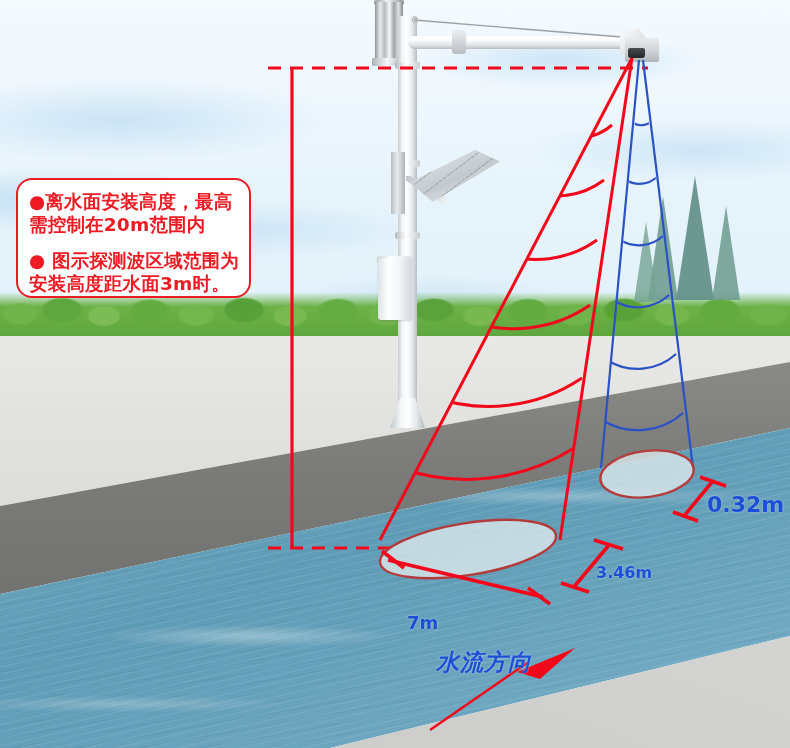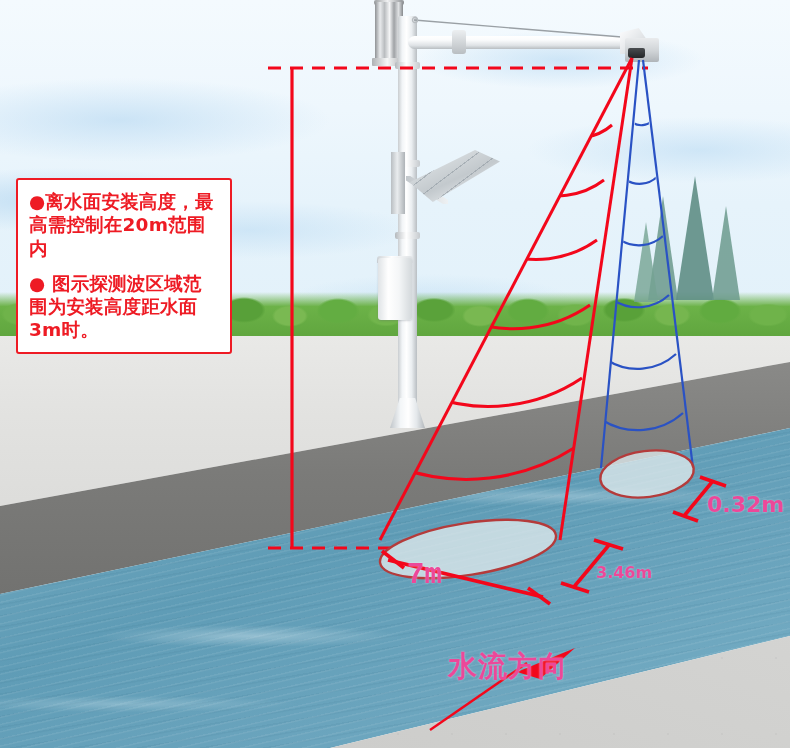--- a/index.html
+++ b/index.html
@@ -226,52 +226,52 @@
   .cabinet-lid{
     position:absolute;left:377px;top:256px;width:36px;height:7px;
     background:linear-gradient(90deg,#cfd4d8,#ffffff 40%,#dde1e4);border-radius:3px 3px 0 0;
   }
 
   
   #overlay{position:absolute;left:0;top:0;width:790px;height:748px;overflow:visible;}
 
   
   .note{
-    position:absolute;left:16px;top:178px;width:216px;
+    position:absolute;left:16px;top:178px;width:235px;
     box-sizing:border-box;
     background:#ffffff;
     border:2.5px solid #ee1b24;
-    border-radius:3px;
-    padding:10px 10px 10px 11px;
+    border-radius:16px;
+    padding:10px 10px 1px 11px;
   }
   .note p{
     margin:0;
     color:#ee1b24;
     font-weight:bold;
     font-size:18.5px;
     line-height:1.26;
     letter-spacing:.2px;
     font-family:"DejaVu Sans","Liberation Sans",sans-serif;
   }
   .note p + p{margin-top:12px;}
 
   
   .dimlabel{
     position:absolute;
-    color:#ec4899;
+    color:#1d4ed8;
     font-weight:bold;
     font-family:"DejaVu Sans","Liberation Sans",sans-serif;
     white-space:nowrap;
     text-shadow:0 0 2px rgba(255,255,255,.55);
   }
-  #lbl-7m{left:407px;top:559px;font-size:29px;font-family:Liberation Mono, monospace;}
+  #lbl-7m{left:407px;top:612px;font-size:18px;}
   #lbl-346m{left:596px;top:563px;font-size:16px;}
   #lbl-032m{left:707px;top:492px;font-size:22px;}
   #lbl-flow{
-    left:448px;top:647px;font-size:29px;letter-spacing:1px;
+    left:436px;top:647px;font-size:23px;letter-spacing:1px;font-style:italic;
   }
 </style>
 </head>
 <body>
 
 <div id="scene">
 
   <div class="sky"></div>
 
   <div class="treeline"></div>

